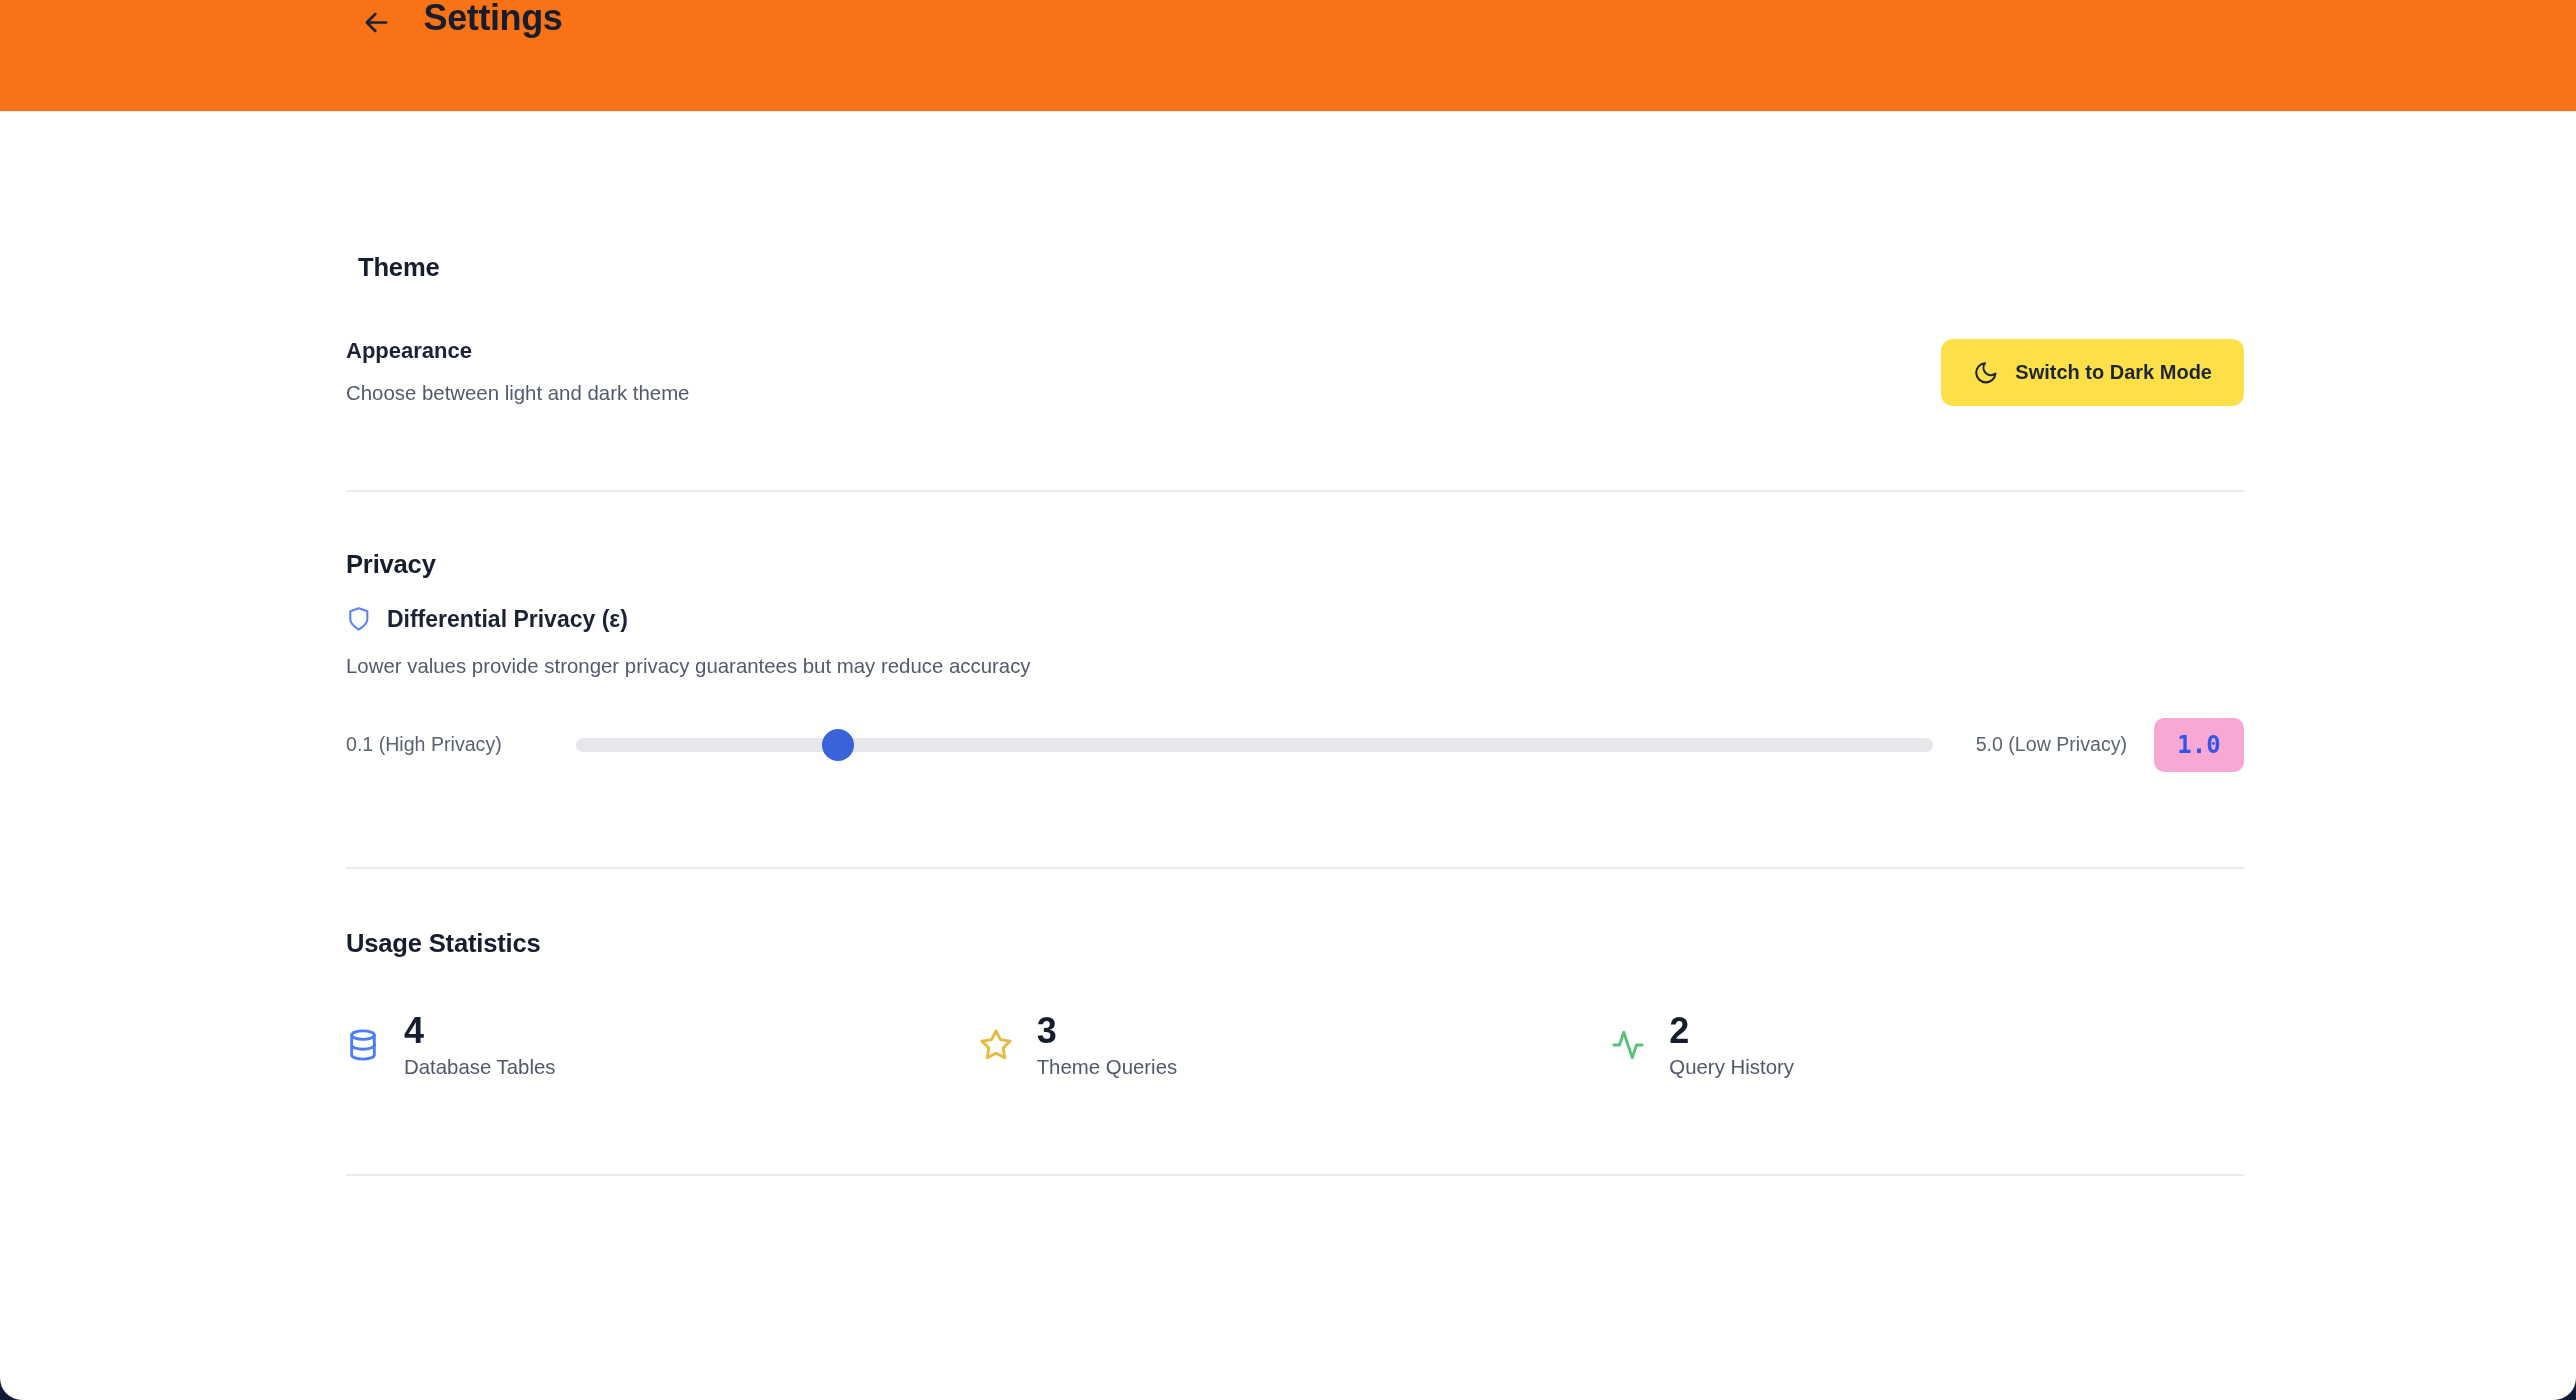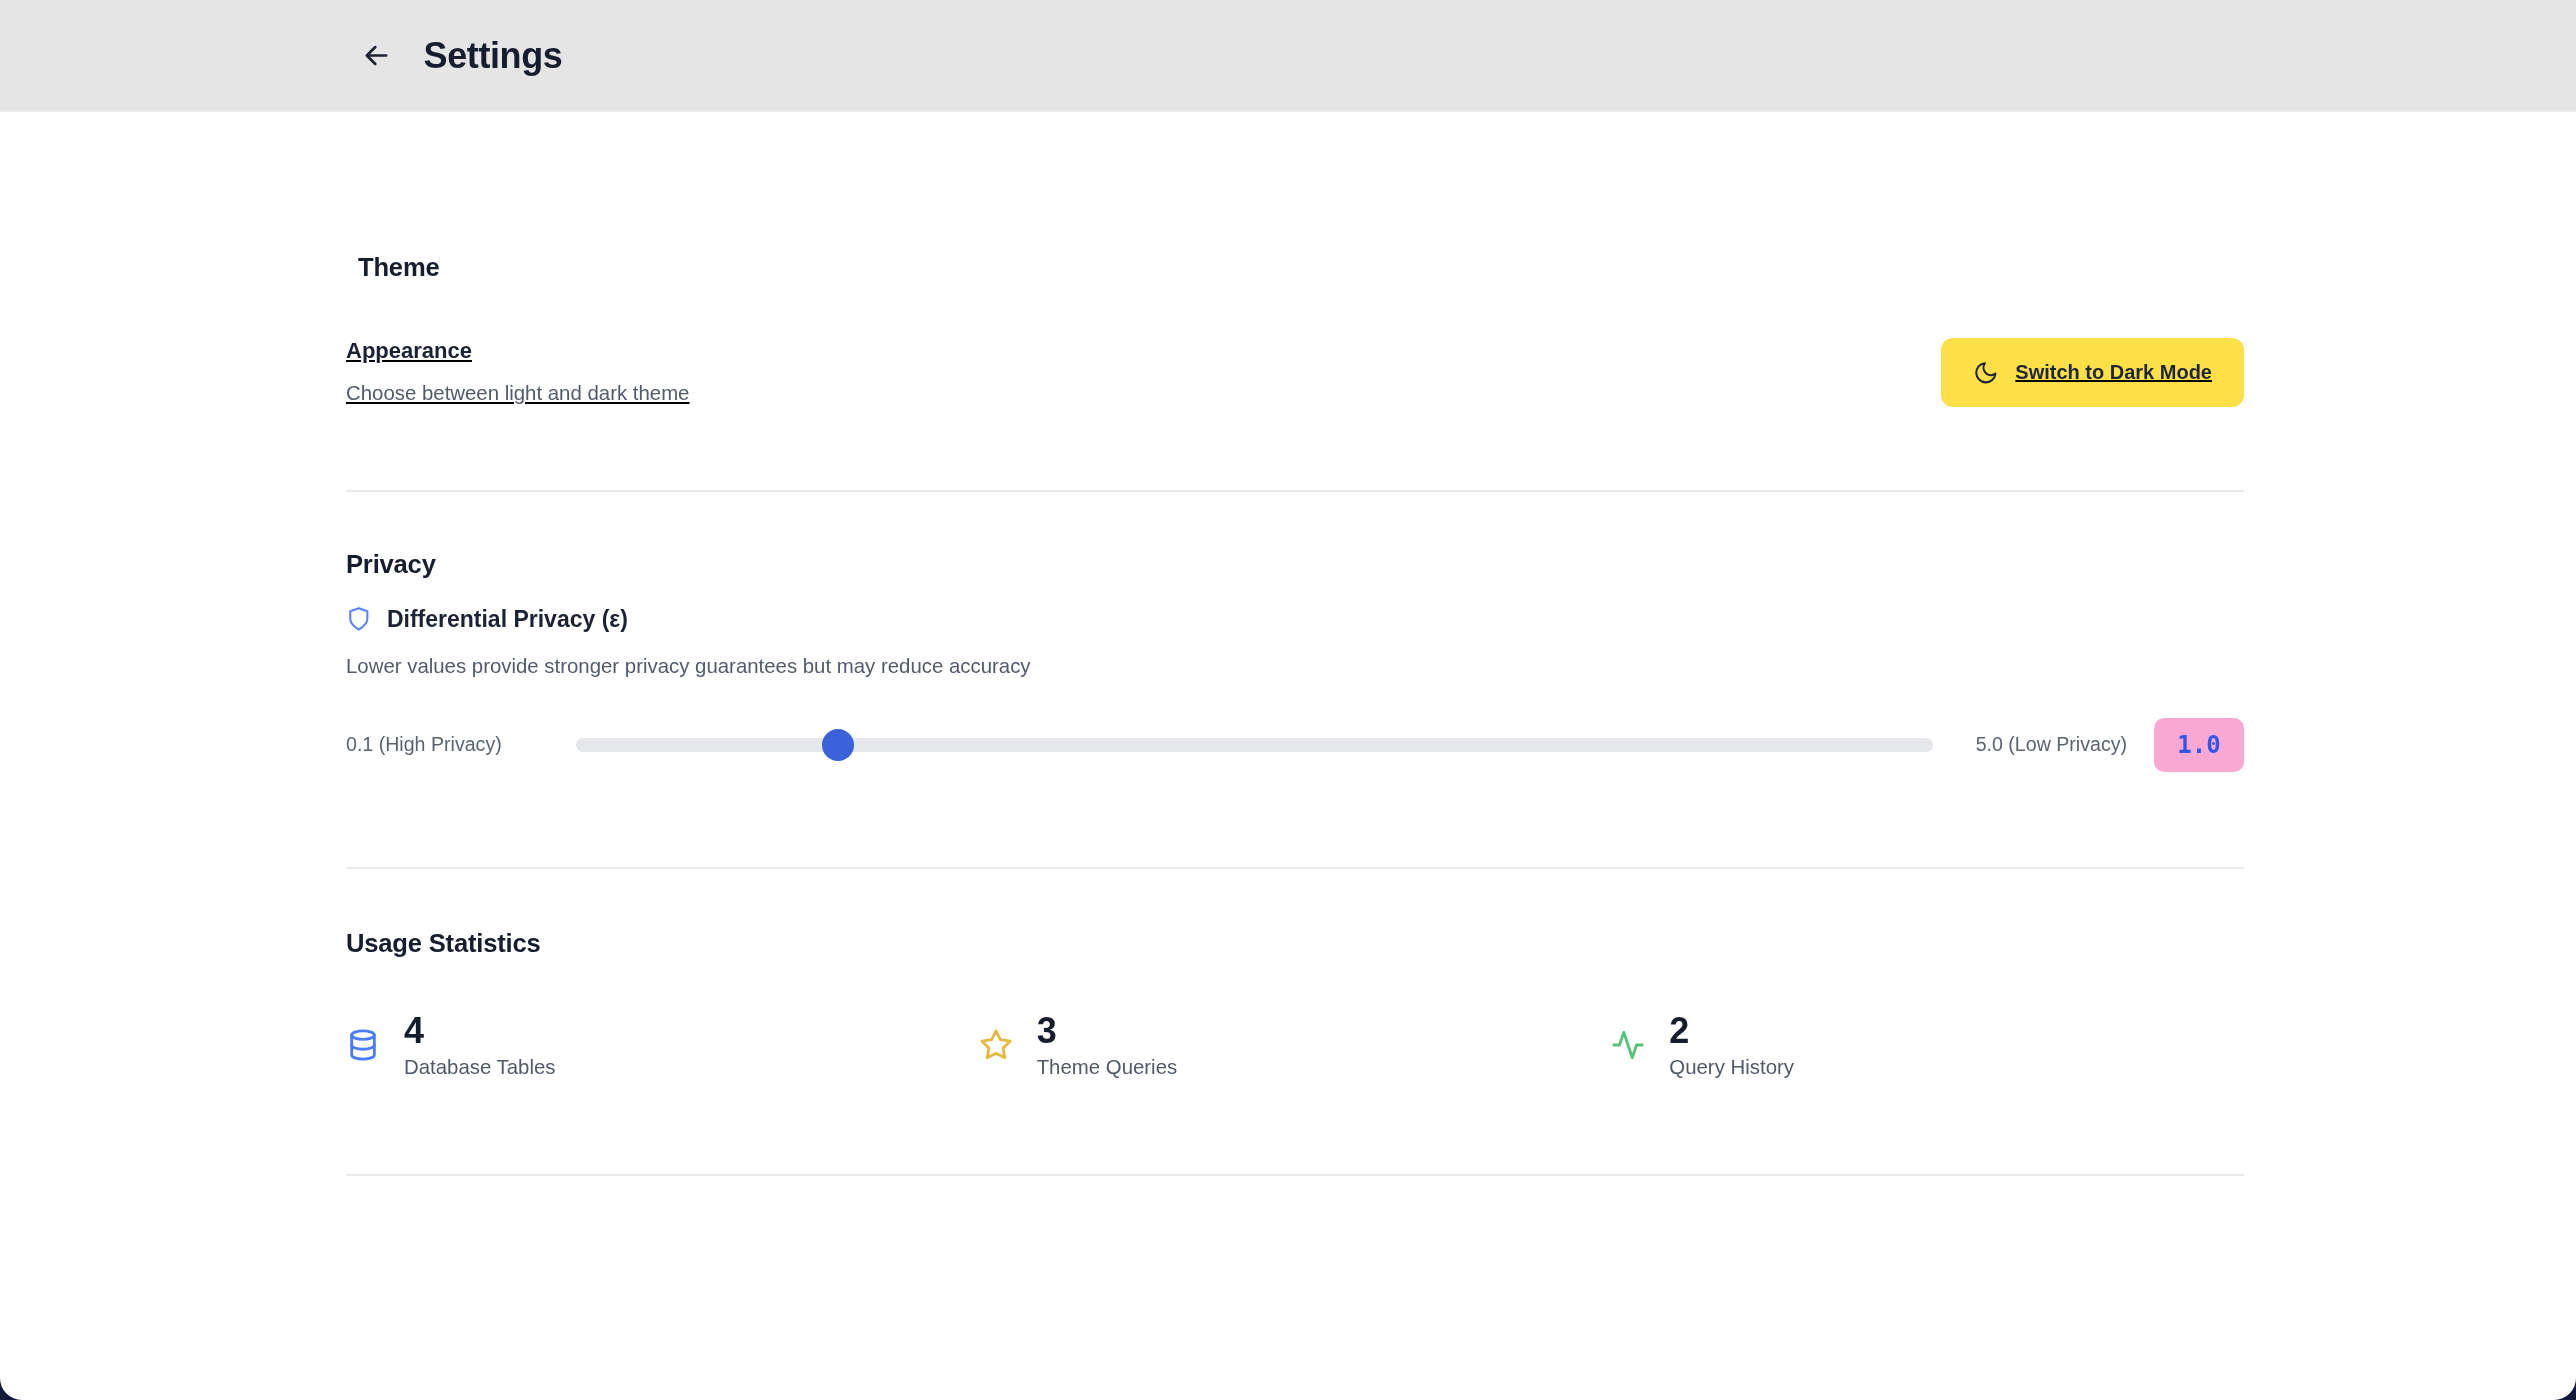--- a/index.html
+++ b/index.html
@@ -25,24 +25,24 @@
     border-bottom-left-radius: 22px;
     border-bottom-right-radius: 22px;
     overflow: hidden;
   }
 
   
   .header {
     height: 112px;
     border-bottom: 1.7px solid #e9eaee;
     display: flex;
-    align-items: center;
+    align-items: flex-start;
     padding-left: 354px;
     gap: 25.6px;
-    background: #e5e5e5;
+    background: #f97316;
   }
 
   .back-button {
     width: 44px;
     height: 44px;
     display: flex;
     align-items: center;
     justify-content: center;
     background: transparent;
     border: none;
@@ -79,23 +79,23 @@
   }
 
   #theme-section .section-title { padding-top: 141px; margin-left: 12px; }
   #privacy-section .section-title { padding-top: 58px; }
   #stats-section .section-title { padding-top: 60px; }
 
   
   .appearance-row {
     margin-top: 56px;
     display: flex;
+    align-items: center;
     justify-content: space-between;
     gap: 50px;
-    text-decoration: underline;
   }
 
   .setting-label {
     font-size: 22px;
     font-weight: 700;
     color: #1a2234;
     line-height: 1.2;
   }
 
   .setting-desc {

